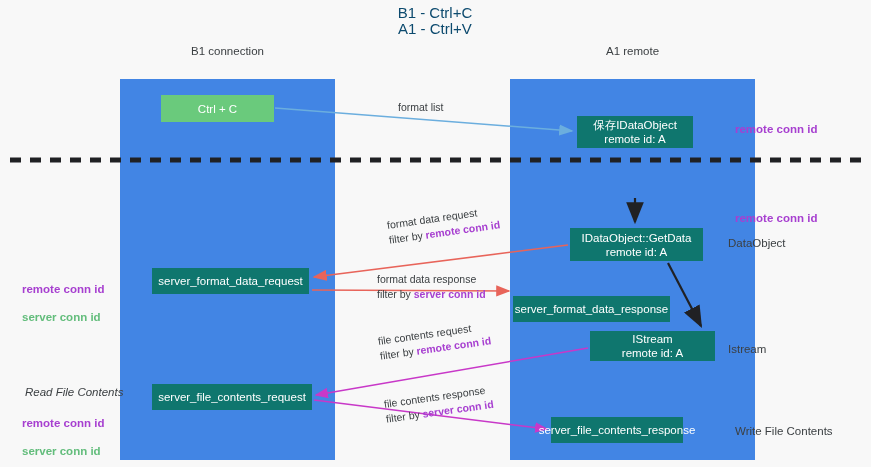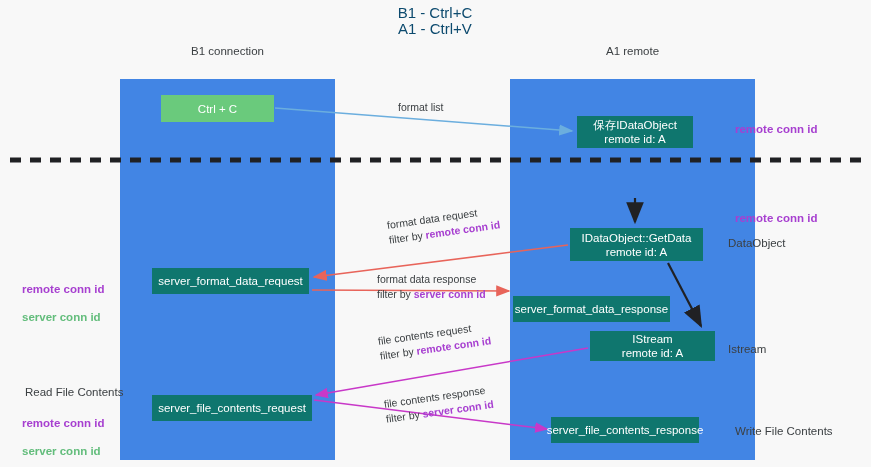--- a/index.html
+++ b/index.html
@@ -26,34 +26,34 @@
   .green{background:#6aca7c;text-align:right;}
   .orange{background:#0f766e;}
 
   #box-ctrl-c{left:161px;top:95px;width:113px;height:27px;}
   #box-save-idataobject{left:577px;top:116px;width:116px;height:32px;}
   #box-ctrl-v{left:577px;top:172px;width:116px;height:26px;}
   #box-getdata{left:570px;top:228px;width:133px;height:33px;}
   #box-fmt-req{left:152px;top:268px;width:157px;height:26px;}
   #box-fmt-resp{left:513px;top:278px;width:157px;height:26px;margin-top:18px;}
   #box-istream{left:590px;top:331px;width:125px;height:30px;}
-  #box-file-req{left:152px;top:384px;width:160px;height:26px;margin-top:11px;}
-  #box-file-resp{left:551px;top:417px;width:148px;height:26px;}
+  #box-file-req{left:152px;top:384px;width:160px;height:26px;}
+  #box-file-resp{left:551px;top:417px;width:132px;height:26px;}
 
   
   .olabel{position:absolute;font-size:11.5px;line-height:14px;color:#3c4043;white-space:pre-line;}
   .purple{color:#a73fd0;font-weight:bold;}
   .green-t{color:#63bd7c;font-weight:bold;}
   #lbl-remote-1{left:735px;top:122px;}
   #lbl-remote-2{left:735px;top:211px;}
   #lbl-dataobject{left:728px;top:236px;}
   #lbl-istream{left:728px;top:342px;}
   #lbl-write-file{left:735px;top:424px;}
   #lbl-left-conn{left:22px;top:268px;}
-  #lbl-read-file{left:25px;top:385px;}
+  #lbl-read-file{left:25px;top:385px;font-style:italic;}
   #lbl-left-conn2{left:22px;top:402px;}
 
   
   .elabel{position:absolute;font-size:10.5px;line-height:15px;color:#3c4043;white-space:nowrap;}
   .elabel b{font-weight:bold;}
   #el-format-list{left:398px;top:100px;}
   #el-fmt-req{left:386px;top:218px;transform:rotate(-8deg);transform-origin:left top;}
   #el-fmt-resp{left:377px;top:272px;}
   #el-file-req{left:377px;top:334px;transform:rotate(-8deg);transform-origin:left top;}
   #el-file-resp{left:383px;top:397px;transform:rotate(-8deg);transform-origin:left top;}

